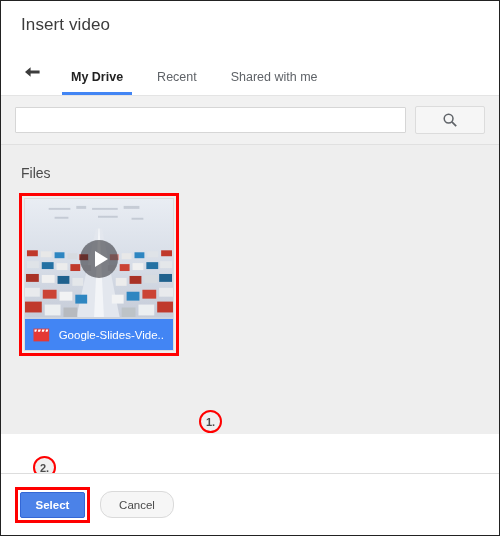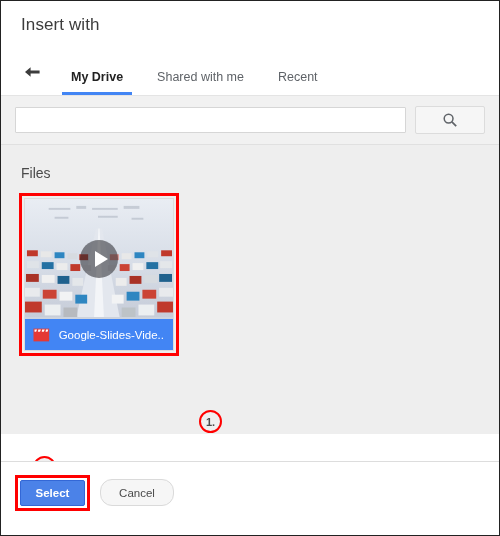--- a/index.html
+++ b/index.html
@@ -185,21 +185,21 @@
     align-items: center;
     justify-content: center;
     position: absolute;
   }
   #marker-1 { left: 198px; top: 265px; }
   #marker-2 { left: 32px; top: 455px; }
 
   
   .footer {
     position: absolute;
-    left: 0; right: 0; bottom: 12px;
+    left: 0; right: 0; bottom: 0;
     height: 62px;
     background: #ffffff;
     border-top: 1px solid #dddddd;
     display: flex;
     align-items: center;
     padding-left: 14px;
     gap: 10px;
   }
   .select-wrap {
     border: 3px solid var(--marker, #ff0000);
@@ -227,37 +227,37 @@
     cursor: pointer;
     font-family: "Liberation Sans", sans-serif;
   }
 </style>
 </head>
 <body>
 
 <div id="dialog" style="--accent: #4285f4; --marker: #ff0000;">
 
   <div class="title-bar">
-    <span class="title-text">Insert with</span>
+    <span class="title-text">Insert video</span>
   </div>
 
   <div class="tab-strip">
     <div class="back-btn">
       <svg width="19" height="15" viewBox="0 0 19 15" aria-hidden="true">
         <path d="M7.6 1.2 L2.0 6.0 L7.6 10.8 L7.6 7.6 L16.6 7.6 L16.6 4.4 L7.6 4.4 Z" fill="#3c3c3c"></path>
       </svg>
     </div>
     <div class="tab active">
       <span>My Drive</span>
     </div>
     <div class="tab">
+      <span>Recent</span>
+    </div>
+    <div class="tab">
       <span>Shared with me</span>
-    </div>
-    <div class="tab">
-      <span>Recent</span>
     </div>
   </div>
 
   <div class="search-band">
     <input class="search-input" type="text" placeholder="" style="">
     <div class="search-btn">
       <svg width="16" height="16" viewBox="0 0 16 16" aria-hidden="true">
         <circle cx="6.6" cy="6.6" r="4.4" fill="none" stroke="#5f6368" stroke-width="1.5"></circle>
         <line x1="9.9" y1="9.9" x2="14.2" y2="14.2" stroke="#5f6368" stroke-width="1.7"></line>
       </svg>

